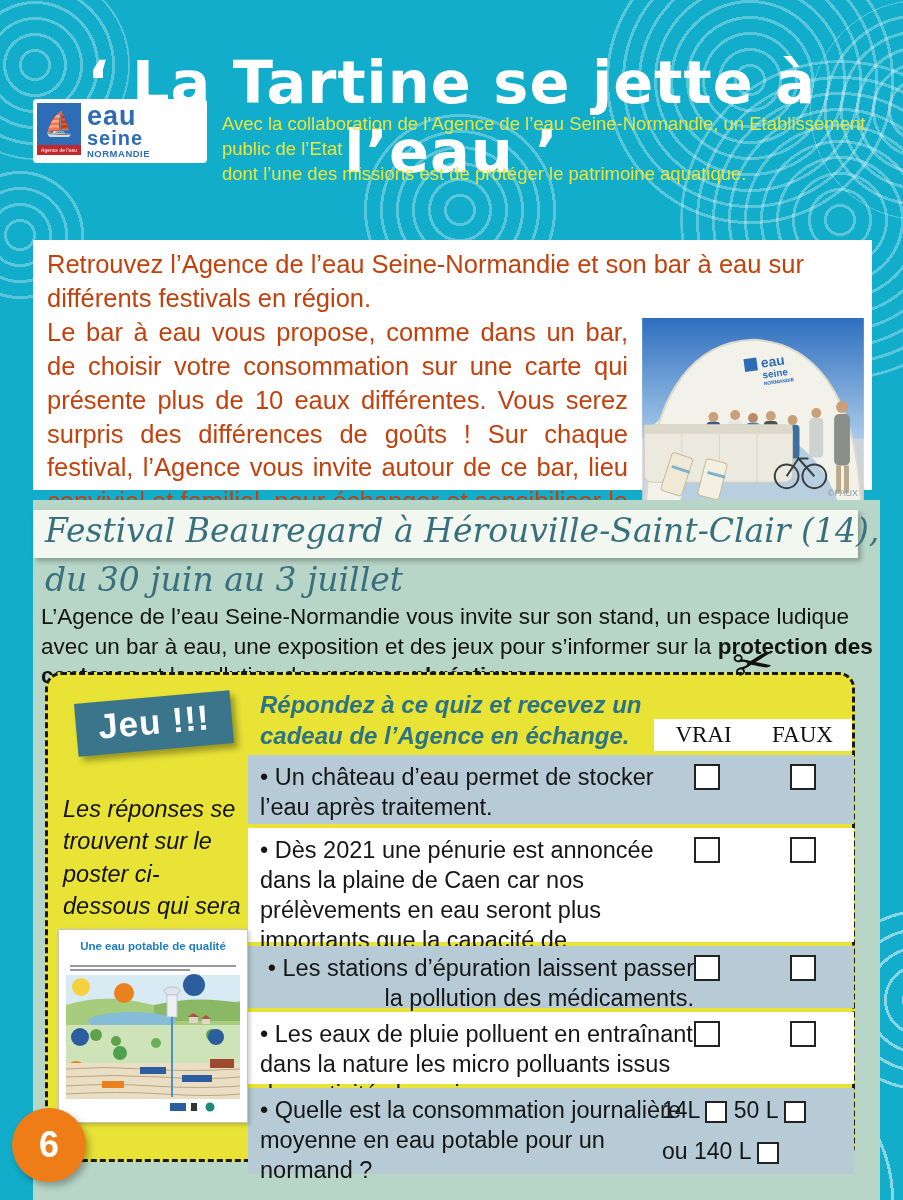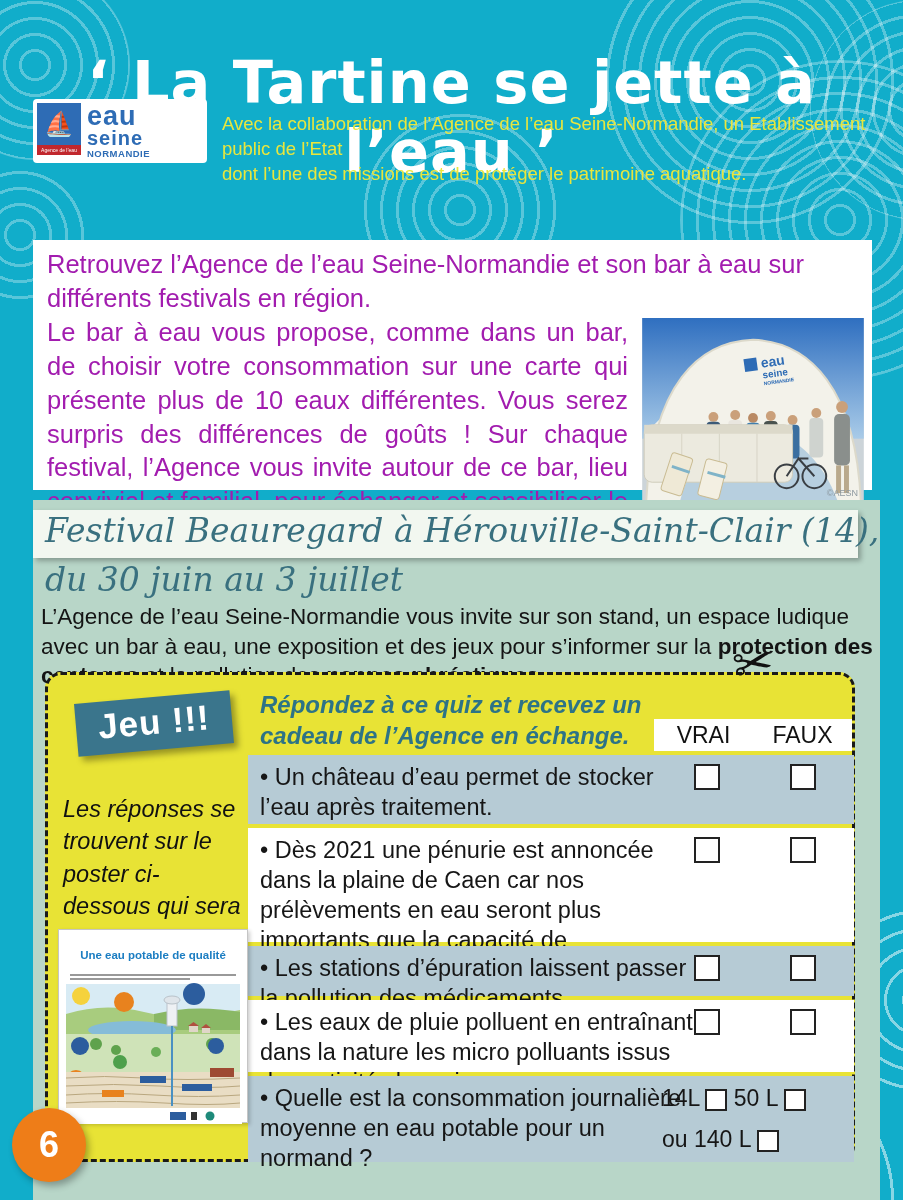--- a/index.html
+++ b/index.html
@@ -27,21 +27,21 @@
 
   
   .banner{position:absolute;left:40px;top:168px;width:796px;height:72px;background:#e6e234;z-index:3;
           box-shadow:-4px 0 0 rgba(60,20,20,.45);}
   .banner .script{position:absolute;left:34px;top:-8px;font-family:"DejaVu Serif", serif;font-style:italic;
           font-size:58px;color:#356f82;white-space:nowrap;}
 
   
   .content{position:absolute;left:33px;top:240px;width:839px;height:250px;background:#fff;z-index:2;
            padding:8px 8px 0 14px;box-sizing:border-box;}
-  .content p{margin:0;color:#a21caf;font-size:25.5px;line-height:1.33;}
+  .content p{margin:0;color:#c2410c;font-size:25.5px;line-height:1.33;}
   .content .p2{text-align:justify;}
   .photo{float:right;width:222px;height:184px;margin:2px 0 4px 14px;position:relative;}
   .photo svg{display:block;}
   .photo .credit{position:absolute;right:6px;bottom:4px;font-size:9px;color:#8d99a0;}
 
   
   .green{position:absolute;left:33px;top:500px;width:847px;height:700px;background:#b8d6c8;z-index:2;}
   .fstrip{position:absolute;left:0;top:10px;width:825px;height:48px;background:#f2f7f0;
           box-shadow:3px 3px 5px rgba(0,0,0,.28);}
   .fscript{font-family:"DejaVu Serif", serif;font-style:italic;color:#39707f;font-size:33px;white-space:nowrap;}
@@ -51,39 +51,39 @@
 
   
   .quiz{position:absolute;left:12px;top:172px;width:810px;height:490px;background:#e8e335;
         border:3px dashed #191919;border-radius:16px;box-sizing:border-box;}
   .scissors{position:absolute;left:700px;top:140px;font-size:48px;color:#111;transform:rotate(-10deg);z-index:4;line-height:1;}
   .jeu{position:absolute;left:28px;top:22px;background:#3a758c;color:#fff;font-weight:bold;font-size:35px;
        letter-spacing:1px;padding:5px 22px 8px 22px;transform:rotate(-5deg);
        box-shadow:4px 5px 6px rgba(0,0,0,.35);}
   .qintro{position:absolute;left:212px;top:14px;width:420px;color:#2d7386;font-weight:bold;font-style:italic;
           font-size:24px;line-height:1.3;}
-  .vfhead{position:absolute;left:606px;top:44px;width:198px;height:32px;background:#fff;display:flex;}
+  .vfhead{position:absolute;left:606px;top:44px;width:198px;height:32px;background:#fff;display:flex;font-family:Liberation Serif, serif;}
   .vfhead span{flex:1;text-align:center;font-size:23px;color:#111;line-height:32px;}
   .rows{position:absolute;left:200px;top:80px;width:606px;}
   .qrow{position:relative;width:606px;box-sizing:border-box;padding:7px 160px 0 12px;
         font-size:23.5px;line-height:1.28;color:#161616;margin-bottom:4px;}
   .qrow.blue{background:#b6cbd5;}
   .qrow.white{background:#fff;}
   .cb{position:absolute;top:9px;width:26px;height:26px;background:#fff;border:2.5px solid #222;box-sizing:border-box;}
   .cb.c1{left:446px;} .cb.c2{left:542px;}
   .blue .cb{background:#fff;}
   .opts{position:absolute;left:414px;top:8px;width:190px;font-size:23px;color:#161616;padding:0;}
   .cb-s{display:inline-block;width:22px;height:22px;background:#fff;border:2px solid #222;box-sizing:border-box;
         vertical-align:middle;margin-left:5px;}
   .opt-line2{margin-top:12px;}
   .note{position:absolute;left:15px;top:118px;width:184px;font-style:italic;font-size:23.5px;line-height:1.38;color:#111;}
 
   
   .poster{position:absolute;left:10px;top:254px;width:190px;height:194px;background:#fff;border:1px solid #c5c5c5;
-          box-shadow:2px 2px 4px rgba(0,0,0,.2);box-sizing:border-box;padding:19px 2px 0 2px;}
+          box-shadow:2px 2px 4px rgba(0,0,0,.2);box-sizing:border-box;padding:10px 2px 0 2px;}
   .poster-title{text-align:center;color:#1b7dc2;font-weight:bold;font-size:11.5px;line-height:1.1;}
   .poster svg{display:block;margin:1px auto 0 auto;}
 
   
   .pageno{position:absolute;left:12px;top:1108px;width:74px;height:74px;border-radius:50%;background:#ee7d18;
           color:#fff;font-weight:bold;font-size:36px;display:flex;align-items:center;justify-content:center;
           z-index:5;box-shadow:3px 4px 7px rgba(0,0,0,.3);}
 </style>
 </head>
 <body>
@@ -180,21 +180,21 @@
           <path d="M146 160 L158 142 L174 160 M158 142 L168 142"></path>
         </g>
 
         <g>
           <rect x="24" y="138" width="22" height="40" rx="3" transform="rotate(18 35 158)" fill="#efe9d6" stroke="#c9bb92"></rect>
           <rect x="60" y="144" width="22" height="38" rx="3" transform="rotate(14 71 163)" fill="#f3efe2" stroke="#c9bb92"></rect>
           <line x1="30" y1="150" x2="48" y2="156" stroke="#7fb3c8" stroke-width="3"></line>
           <line x1="66" y1="156" x2="84" y2="161" stroke="#7fb3c8" stroke-width="3"></line>
         </g>
       </svg>
-      <span class="credit">©AESN</span>
+      <span class="credit">©FAUX</span>
     </div>
     <p class="p2">Le bar à eau vous propose, comme dans un bar, de choisir votre consommation sur une carte qui présente plus de 10 eaux différentes. Vous serez surpris des différences de goûts ! Sur chaque festival, l’Agence vous invite autour de ce bar, lieu convivial et familial, pour échanger et sensibiliser le plus grand nombre au respect de la ressource en eau.</p>
   </div>
 
   <div class="green">
     <div class="fstrip">
       <div class="fscript">Festival Beauregard à Hérouville-Saint-Clair (14),</div>
     </div>
     <div class="fscript fline2">du 30 juin au 3 juillet</div>
     <div class="fpara">
@@ -216,21 +216,21 @@
         <div class="qrow blue" style="height:69px;">
           <span>• Un château d’eau permet de stocker l’eau après traitement.</span>
           <span class="cb c1"></span>
           <span class="cb c2"></span>
         </div>
         <div class="qrow white" style="height:114px;">
           <span>• Dès 2021 une pénurie est annoncée dans la plaine de Caen car nos prélèvements en eau seront plus importants que la capacité de renouvellement de la nappe phréatique.</span>
           <span class="cb c1"></span>
           <span class="cb c2"></span>
         </div>
-        <div class="qrow blue" style="height:50px;">
+        <div class="qrow blue" style="height:62px;text-align:right;">
           <span>• Les stations d’épuration laissent passer la pollution des médicaments.</span>
           <span class="cb c1"></span>
           <span class="cb c2"></span>
         </div>
         <div class="qrow white" style="height:72px;">
           <span>• Les eaux de pluie polluent en entraînant dans la nature les micro polluants issus des activités humaines.</span>
           <span class="cb c1"></span>
           <span class="cb c2"></span>
         </div>
         <div class="qrow blue" style="height:86px;margin-bottom:0;">

